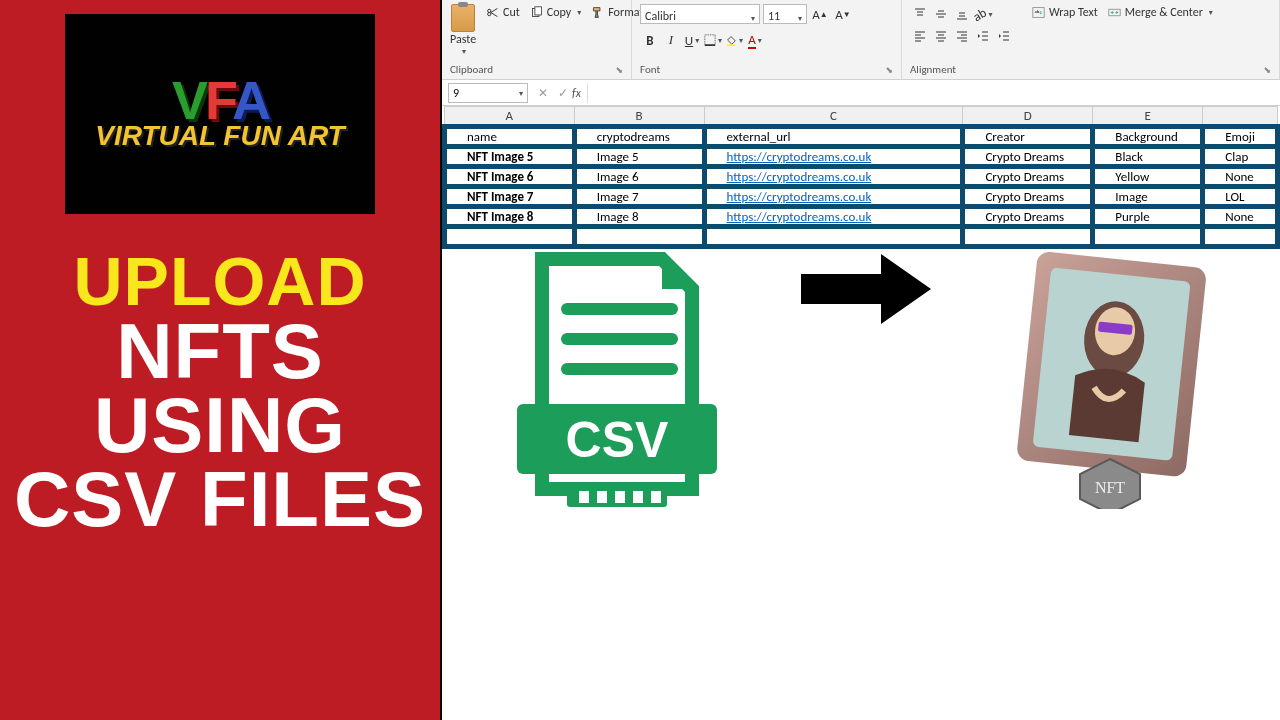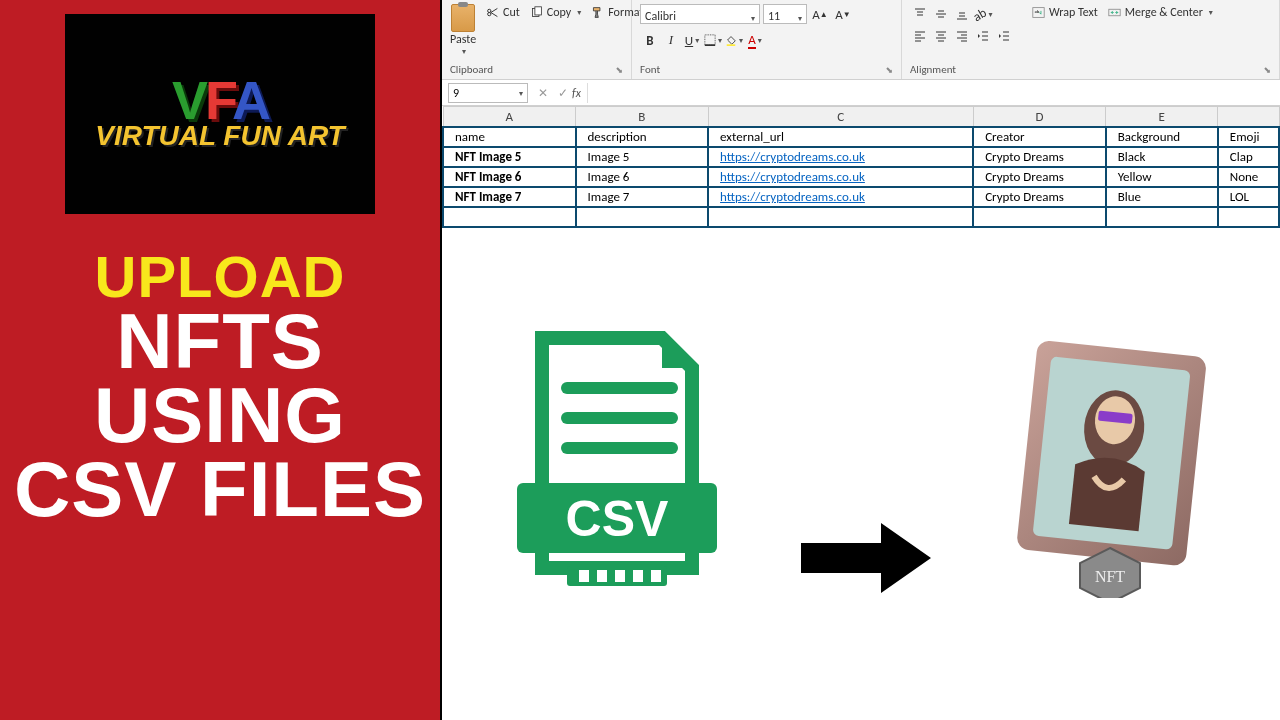--- a/index.html
+++ b/index.html
@@ -6,21 +6,21 @@
 body { width: 1280px; height: 720px; overflow: hidden; font-family: Calibri, Arial, sans-serif; display: flex; }
 .left-panel { width: 440px; height: 720px; background: #be1c24; display: flex; flex-direction: column; align-items: center; padding-top: 14px; }
 .logo-box { width: 310px; height: 200px; background: #010101; display: flex; align-items: center; justify-content: center; position: relative; }
 .vfa-logo { text-align: center; }
 .vfa-top { font-family: Impact, 'Arial Black', sans-serif; font-size: 54px; font-weight: 900; letter-spacing: -3px; line-height: 0.9; }
 .vfa-v { color: #2a9d2f; text-shadow: 3px 3px 0 #0a3a0a; }
 .vfa-f { color: #e53935; text-shadow: 3px 3px 0 #6b0c0c; }
 .vfa-a { color: #3456c6; text-shadow: 3px 3px 0 #0d1a55; }
 .vfa-sub { font-family: Impact, 'Arial Black', sans-serif; color: #f4c430; font-size: 28px; font-weight: 900; font-style: italic; letter-spacing: 0px; margin-top: -4px; text-shadow: 2px 2px 0 #222; }
 .title-block { margin-top: 35px; text-align: center; font-family: 'Arial Black', Impact, sans-serif; font-weight: 900; line-height: 0.95; }
-.t-yellow { color: #f8e71c; font-size: 58px; letter-spacing: 1px; }
+.t-yellow { color: #f8e71c; font-size: 68px; letter-spacing: 1px; }
 .t-white { color: #fff; font-size: 78px; letter-spacing: 1px; }
 .right-panel { width: 840px; height: 720px; background: #fff; display: flex; flex-direction: column; border-left: 2px solid #000; }
 .ribbon { height: 80px; background: #f3f3f3; border-bottom: 1px solid #d0d0d0; display: flex; font-size: 12px; color: #333; }
 .ribbon-group { border-right: 1px solid #d8d8d8; padding: 4px 8px 2px 8px; display: flex; flex-direction: column; justify-content: space-between; }
 .group-content { display: flex; gap: 6px; align-items: flex-start; height: 58px; }
 .group-label { text-align: left; font-size: 11px; color: #555; padding-bottom: 1px; display: flex; justify-content: center; align-items: center; gap: 4px; }
 .dialog-launcher { font-size: 9px; color: #888; cursor: pointer; margin-left: auto; }
 .paste-btn { display: flex; flex-direction: column; align-items: center; width: 40px; cursor: pointer; }
 .paste-icon { width: 24px; height: 28px; background: linear-gradient(#e8b26a,#d89a48); border: 1px solid #bd8134; border-radius: 2px; position: relative; }
 .paste-icon::before { content:""; position:absolute; top:-3px; left:6px; width:10px; height:5px; background:#888; border-radius:2px;}
@@ -35,30 +35,30 @@
 .row-btns { display: flex; gap: 1px; }
 .underline-a { text-decoration: underline; position: relative; }
 .fx-bar { height: 26px; border-bottom: 1px solid #d0d0d0; display: flex; align-items: center; font-size: 12px; background: #fff; }
 .name-box { width: 80px; height: 20px; border: 1px solid #bbb; margin-left: 6px; display: flex; align-items: center; padding: 0 4px; }
 .fx-btns { display: flex; margin-left: 6px; gap: 2px; color: #999; }
 .fx-btn { width: 18px; text-align: center; cursor: pointer; }
 .fx-label { font-style: italic; color: #555; }
 .sheet { flex: 1; background: #fff; position: relative; overflow: hidden; }
 table.grid { border-collapse: collapse; width: 100%; font-size: 13px; }
 table.grid th { background: #f0f0f0; border: 1px solid #ccc; font-weight: normal; color: #444; height: 20px; }
-table.grid td { border: 2px solid #0c4a6e; height: 20px; padding: 0 11px; white-space: nowrap; overflow: hidden; }
+table.grid td { border: 5px solid #0c4a6e; height: 20px; padding: 0 20px; white-space: nowrap; overflow: hidden; }
 table.grid .colA { width: 130px; }
 table.grid .colB { width: 130px; }
 table.grid .colC { width: 260px; }
 table.grid .colD { width: 130px; }
 table.grid .colE { width: 110px; }
 table.grid .colF { width: 60px; }
 .bold { font-weight: bold; }
 .link { color: #0563c1; text-decoration: underline; }
-.bottom-illustration { height: 370px; display: flex; align-items: flex-end; justify-content: space-around; padding: 0 30px; }
+.bottom-illustration { height: 370px; display: flex; align-items: flex-start; justify-content: space-around; padding: 0 30px; }
 .csv-icon { width: 220px; height: 270px; position: relative; }
 .arrow { width: 140px; height: 80px; }
 .nft-frame { width: 210px; height: 260px; position: relative; }
 .drop { font-size: 8px; margin-left: 2px; color: #555; }
 .align-grid{display:flex;flex-direction:column;gap:2px;}
 </style>
 </head>
 <body>
 
 <div class="left-panel">
@@ -284,21 +284,21 @@
           <tr>
         <th class="colA">A</th>
         <th class="colB">B</th>
         <th class="colC">C</th>
         <th class="colD">D</th>
         <th class="colE">E</th>
         <th class="colF"></th>
       </tr>
       <tr>
         <td>name</td>
-            <td>description</td>
+            <td>cryptodreams</td>
             <td>external_url</td>
             <td>Creator</td>
             <td>Background</td>
             <td>Emoji</td>
       </tr>
       <tr>
         <td class="bold">NFT Image 5</td>
             <td>Image 5</td>
             <td class="link">https://cryptodreams.co.uk</td>
             <td>Crypto Dreams</td>
@@ -311,22 +311,30 @@
             <td class="link">https://cryptodreams.co.uk</td>
             <td>Crypto Dreams</td>
             <td>Yellow</td>
             <td>None</td>
       </tr>
       <tr>
         <td class="bold">NFT Image 7</td>
             <td>Image 7</td>
             <td class="link">https://cryptodreams.co.uk</td>
             <td>Crypto Dreams</td>
-            <td>Blue</td>
+            <td>Image</td>
             <td>LOL</td>
+      </tr>
+      <tr>
+        <td class="bold">NFT Image 8</td>
+            <td>Image 8</td>
+            <td class="link">https://cryptodreams.co.uk</td>
+            <td>Crypto Dreams</td>
+            <td>Purple</td>
+            <td>None</td>
       </tr>
       <tr>
             <td></td>
             <td></td>
             <td></td>
             <td></td>
             <td></td>
             <td></td>
           </tr>
     </tbody>

